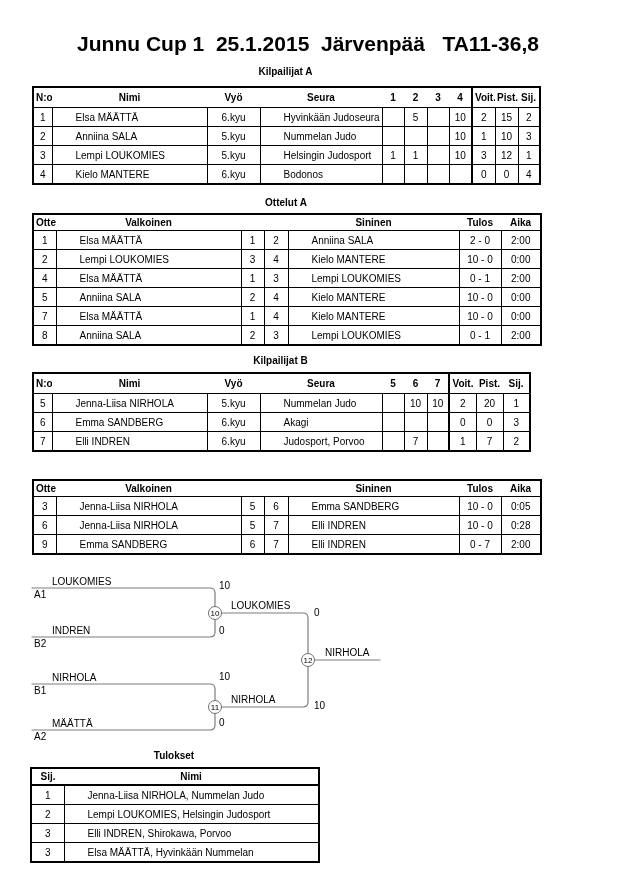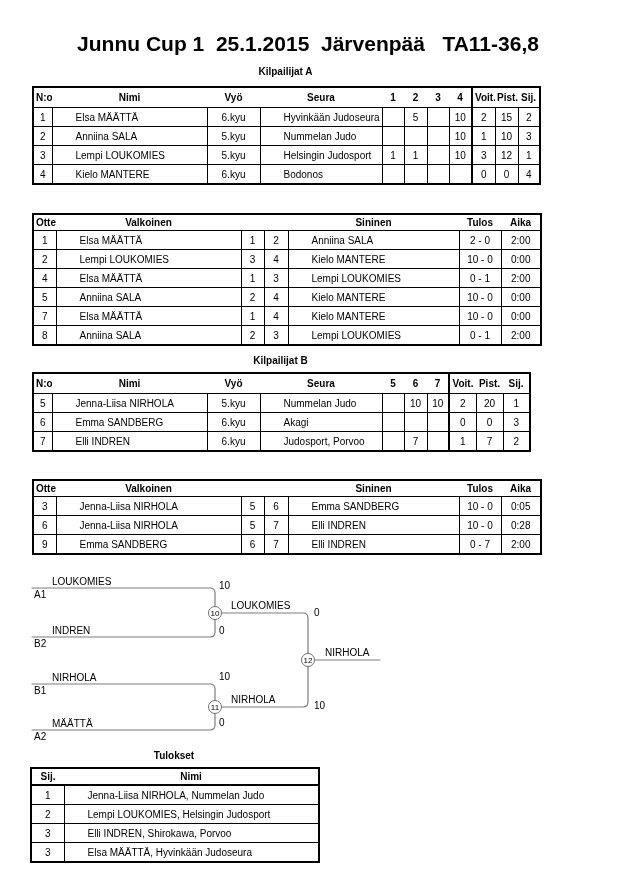--- a/index.html
+++ b/index.html
@@ -157,20 +157,21 @@
         <td class="tc"></td>
         <td class="tc"></td>
         <td class="tc"></td>
         <td class="tc thickL">0</td>
         <td class="tc">0</td>
         <td class="tc">4</td>
       </tr>
     </tbody>
   </table>
 
+  <div class="abs sec-title" style="left:32px; top:197px; width:508px">Ottelut A</div>
   <table class="abs bordered otable" style="left:32px; top:213px; width:508px">
     <colgroup>
       <col style="width:23px">
         <col style="width:185px">
         <col style="width:23px">
         <col style="width:24px">
       <col style="width:171px">
         <col style="width:42px">
         <col style="width:40px">
     </colgroup>
@@ -422,18 +423,18 @@
       <tr>
         <td class="tc">2</td>
         <td class="tl">Lempi LOUKOMIES, Helsingin Judosport</td>
       </tr>
       <tr>
         <td class="tc">3</td>
         <td class="tl">Elli INDREN, Shirokawa, Porvoo</td>
       </tr>
       <tr>
         <td class="tc">3</td>
-        <td class="tl">Elsa MÄÄTTÄ, Hyvinkään Judoseura</td>
+        <td class="tl">Elsa MÄÄTTÄ, Hyvinkään Nummelan</td>
       </tr>
     </tbody>
   </table>
 
 </div>
 
 </body></html>

